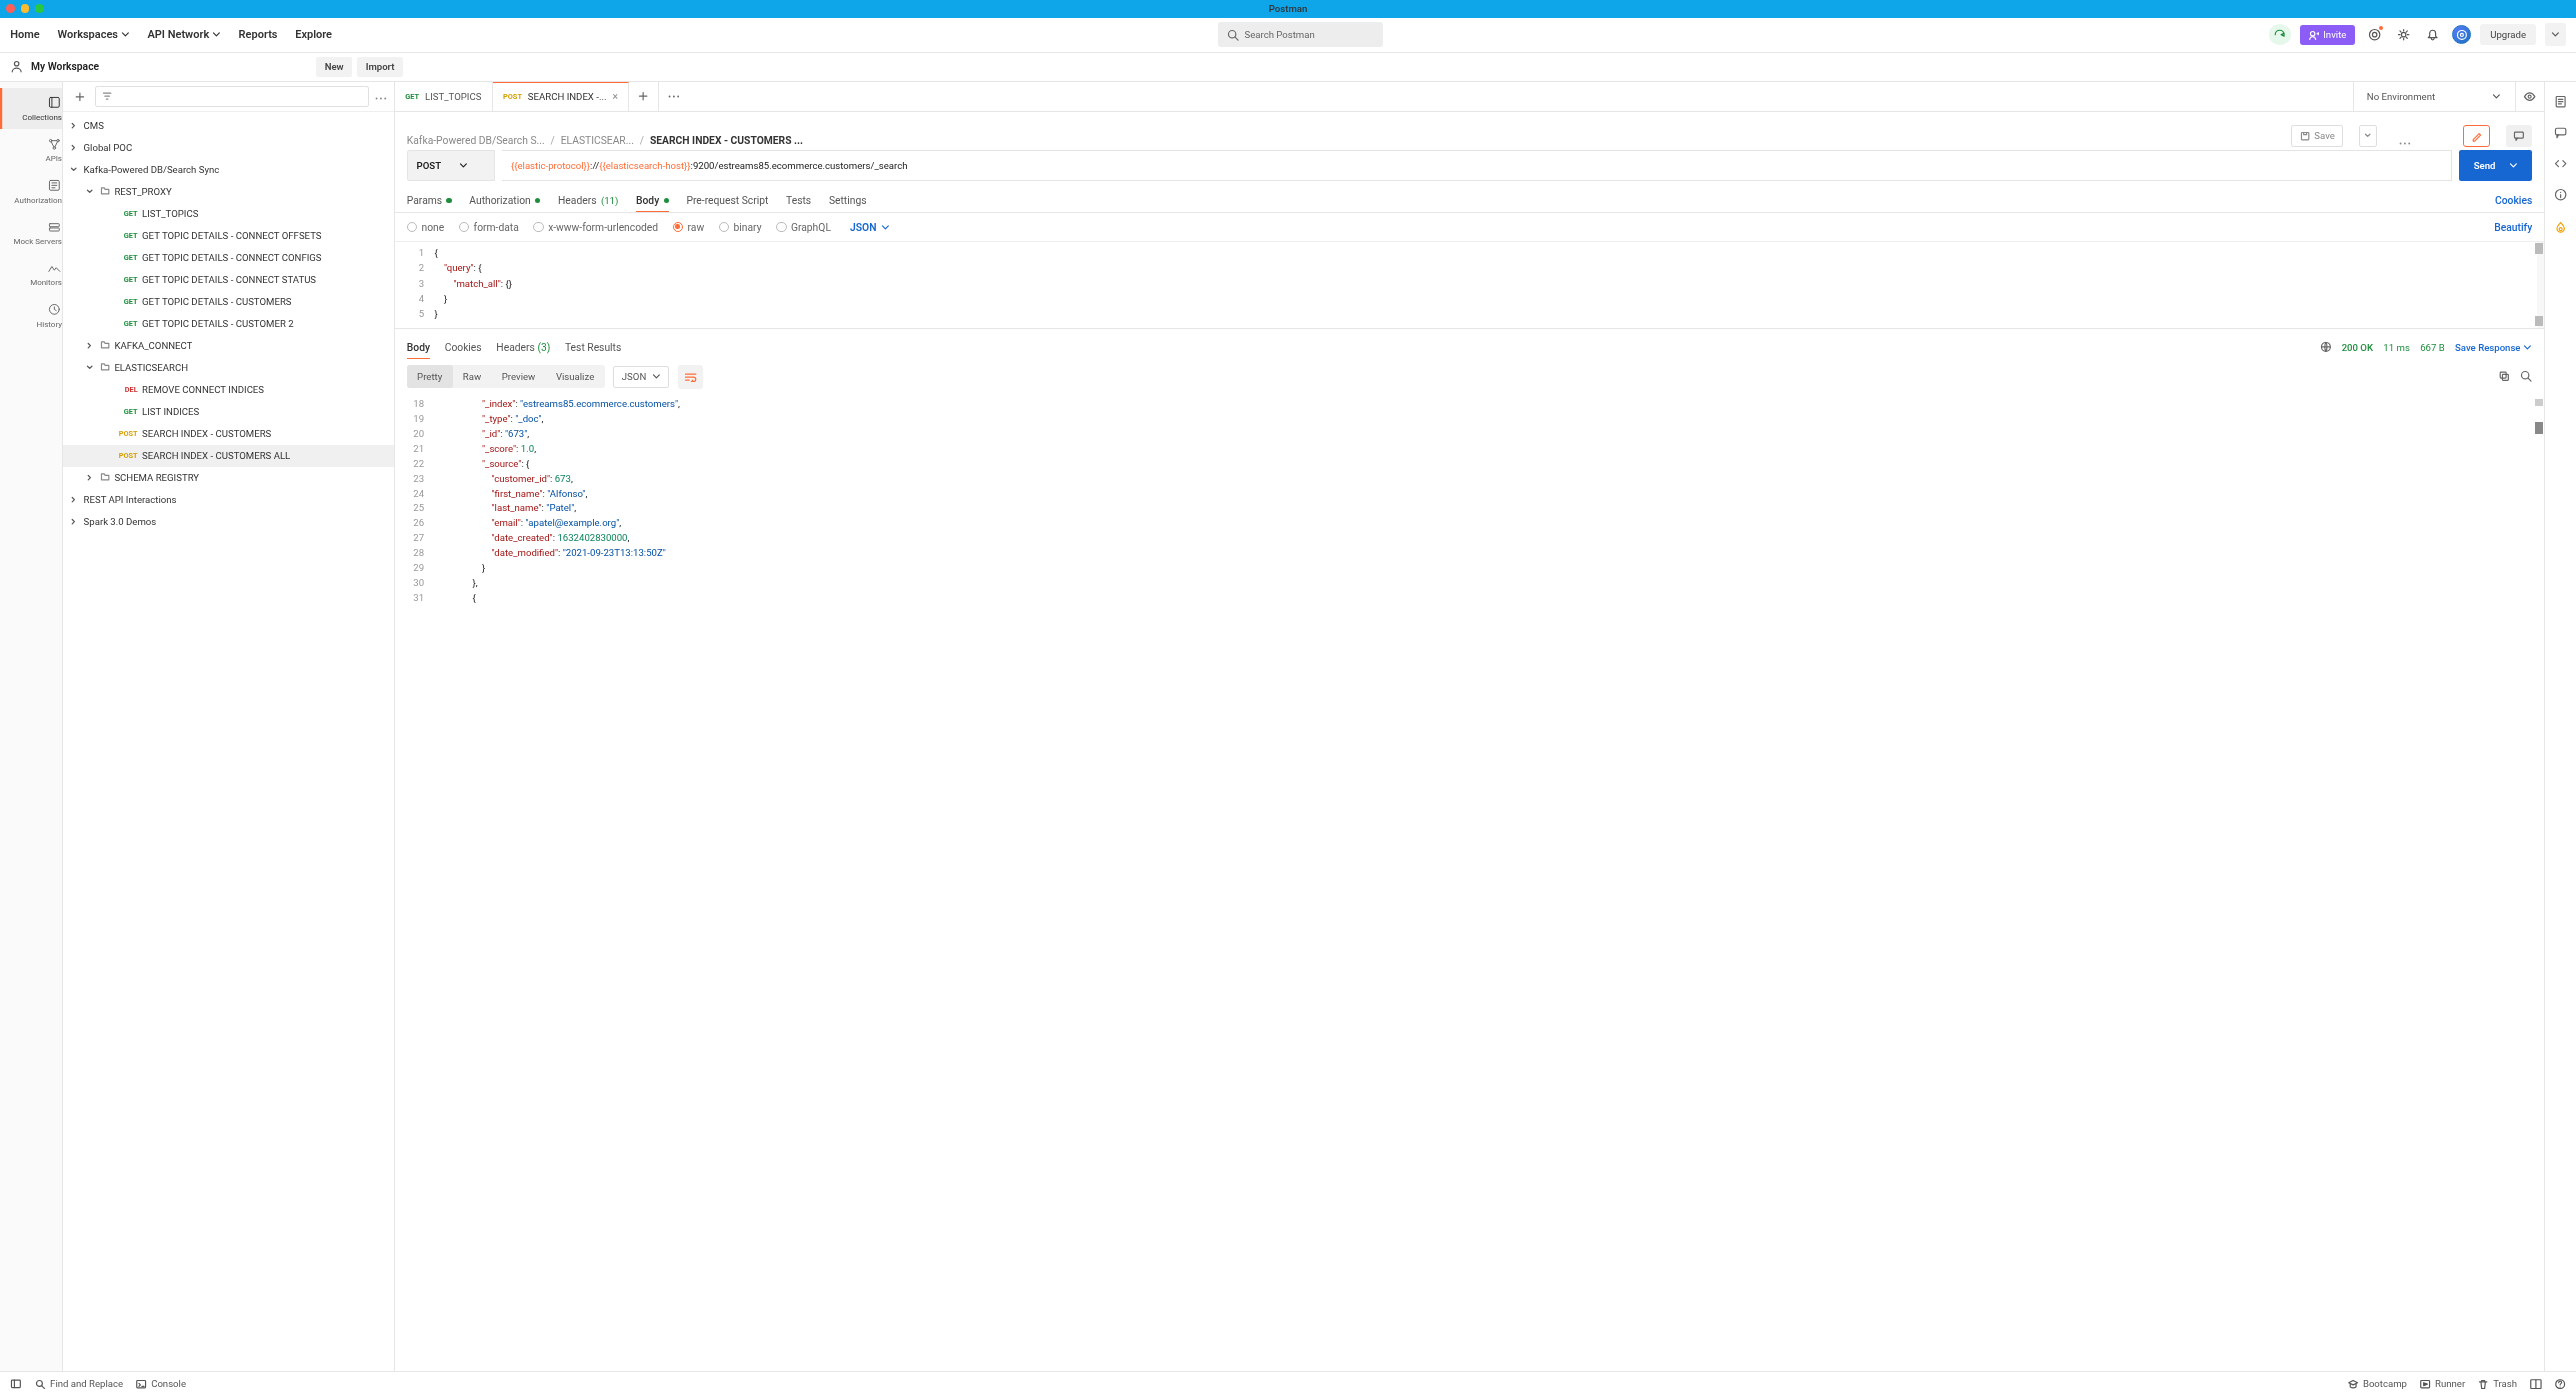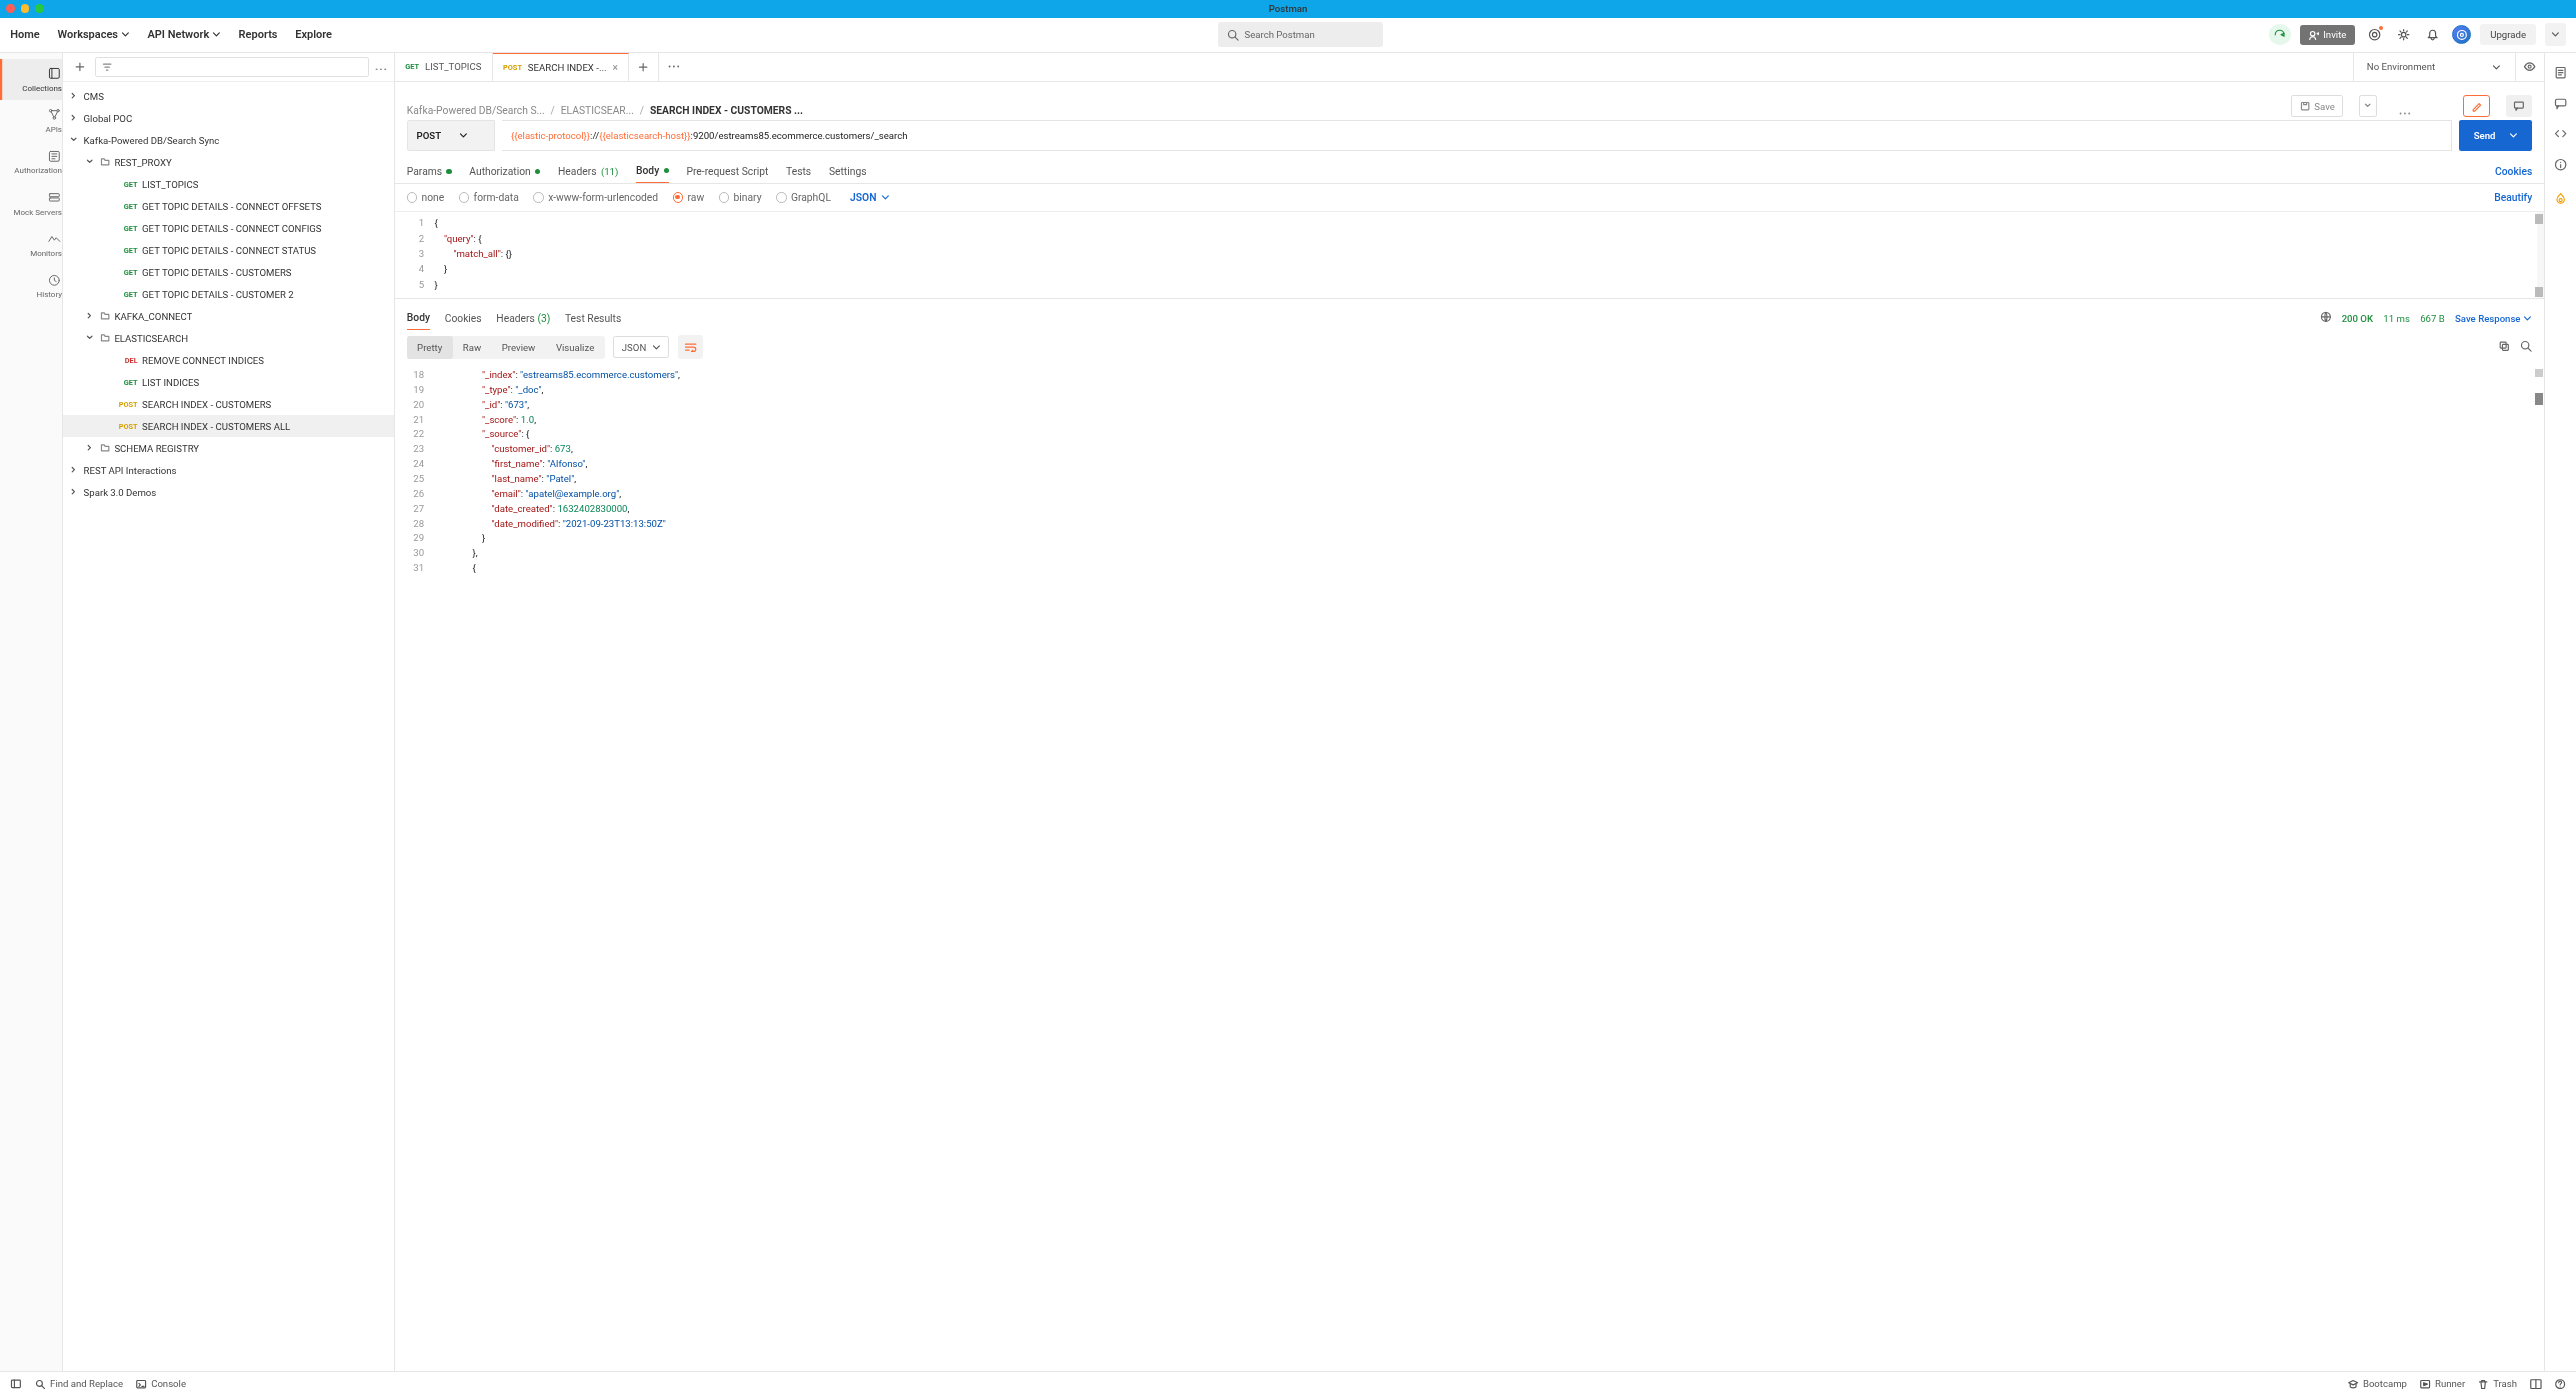--- a/index.html
+++ b/index.html
@@ -18,21 +18,21 @@
 
 
 .toolbar { height: 35px; border-bottom: 0.7px solid #e6e6e6; display: flex; align-items: center; padding: 0 10.3px; gap: 13.3px; }
 .toolbar-left { display: flex; align-items: center; gap: 17.7px; }
 .toolbar-item { font-size: 11px; color: #333; cursor: pointer; display: flex; align-items: center; gap: 2.9px; }
 .toolbar-item.bold { font-weight: 600; }
 .toolbar-center { flex: 1; display: flex; justify-content: center; }
 .search-box { width: 165px; height: 25px; background: #ededed; border-radius: 2.9px; display: flex; align-items: center; padding: 0 8.8px; gap: 5.9px; color: #666; cursor: text; }
 .toolbar-right { display: flex; align-items: center; gap: 8.8px; }
 .sync-badge { width: 22px; height: 20.6px; background: #e6f7eb; border-radius: 50%; display: flex; align-items: center; justify-content: center; color: #1e8e3e; }
-.invite-btn { background: #737373; color: #fff; border-radius: 2.9px; padding: 4.4px 8.8px; display: flex; align-items: center; gap: 4.4px; font-size: 9.6px; cursor: pointer; }
+.invite-btn { background: #8b5cf6; color: #fff; border-radius: 2.9px; padding: 4.4px 8.8px; display: flex; align-items: center; gap: 4.4px; font-size: 9.6px; cursor: pointer; }
 .icon-btn { width: 20.6px; height: 20.6px; display: flex; align-items: center; justify-content: center; color: #555; cursor: pointer; position: relative; }
 .icon-btn .dot { position: absolute; top: 1.5px; right: 1.5px; width: 4.4px; height: 4.4px; background: #ff6c37; border-radius: 50%; }
 .avatar { width: 19px; height: 19px; border-radius: 50%; background: linear-gradient(135deg,#5c7cfa,#1971c2); display:flex; align-items:center; justify-content:center; color:#fff; border:1.5px solid #1971c2;}
 .upgrade-btn { background: #f2f2f2; color: #444; border-radius: 2.9px; padding: 5.2px 10.3px; font-size: 9.6px; cursor: pointer; }
 .caret-box { background:#f2f2f2; width:20.6px; height:23.6px; border-radius:2.9px; display:flex; align-items:center; justify-content:center; color:#555;}
 
 
 .workspace-bar { height: 29.5px; border-bottom: 0.7px solid #e6e6e6; display: flex; align-items: center; padding: 0 10.3px; }
 .workspace-left { display: flex; align-items: center; gap: 7.4px; }
 .workspace-name { font-weight: 600; font-size: 10.3px; }
@@ -235,20 +235,33 @@
       </div>
       <div class="upgrade-btn">Upgrade</div>
       <div class="caret-box">
         <svg width="8.8" height="8.8" viewBox="0 0 12 12">
             <path d="M2 4l4 4 4-4"></path>
           </svg>
       </div>
     </div>
   </div>
 
+  <div class="workspace-bar" style="position:relative;">
+    <div class="workspace-left" style="width:393px; display:flex;">
+      <svg width="13.3" height="13.3" style="color:#555;" viewBox="0 0 18 18">
+          <circle cx="9" cy="5" r="3"></circle>
+          <path d="M3 16c0-3 3-5 6-5s6 2 6 5"></path>
+        </svg>
+      <span class="workspace-name">My Workspace</span>
+      <div class="workspace-actions">
+        <div class="ws-btn">New</div>
+        <div class="ws-btn">Import</div>
+      </div>
+    </div>
+  </div>
 
   <div class="main">
 
     <div class="nav-rail">
       <div class="rail-item active">
         <svg viewBox="0 0 24 24">
             <rect x="4" y="4" width="16" height="16" rx="2"></rect>
             <path d="M8 4v16"></path>
           </svg>
         <span>Collections</span>

